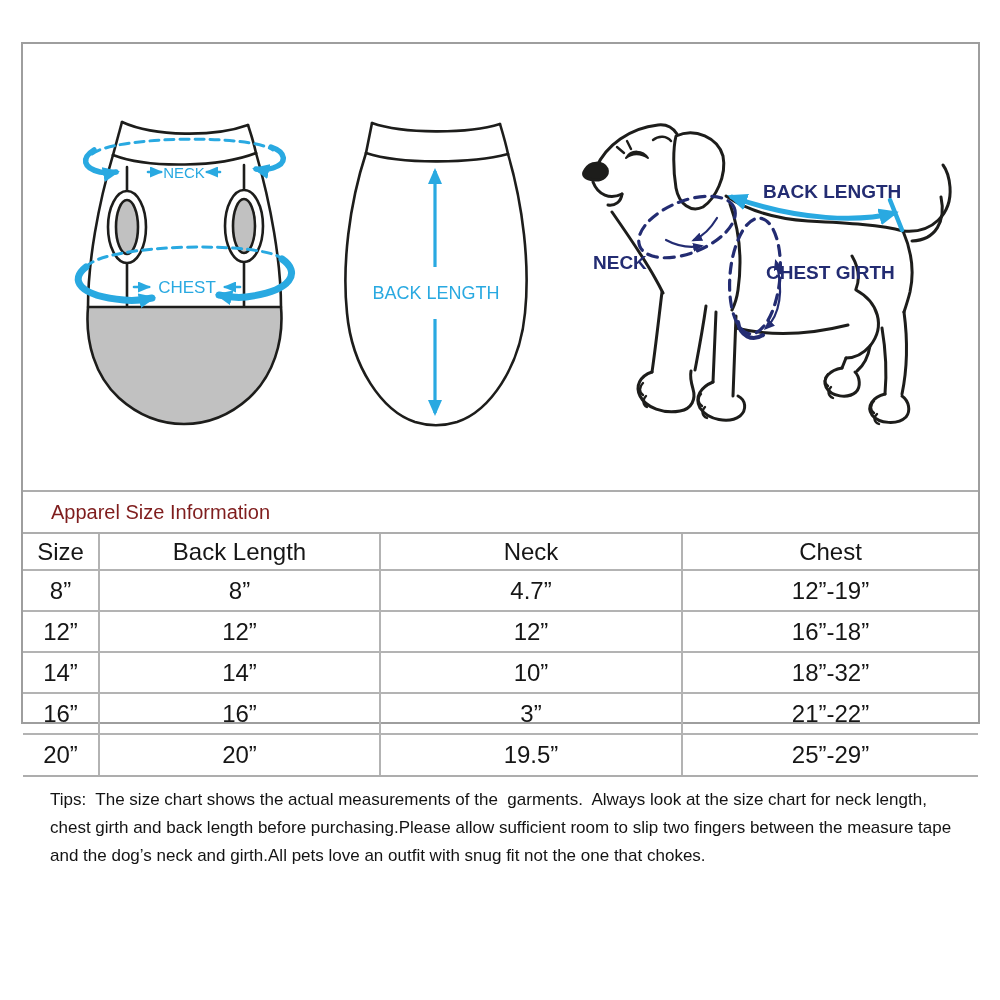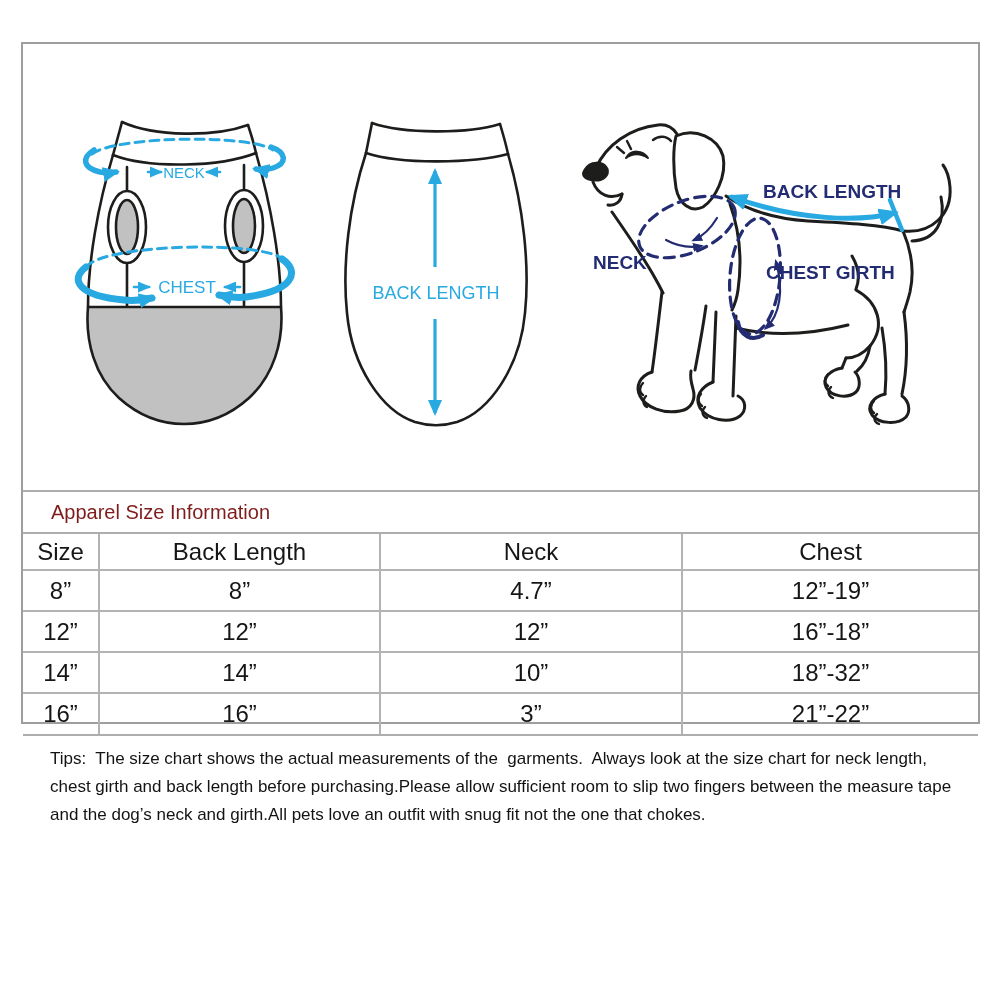--- a/index.html
+++ b/index.html
@@ -253,20 +253,26 @@
           <td>14”</td>
           <td>10”</td>
           <td>18”-32”</td>
         </tr>
         <tr>
           <td>16”</td>
           <td>16”</td>
           <td>3”</td>
           <td>21”-22”</td>
         </tr>
+        <tr>
+          <td>20”</td>
+          <td>20”</td>
+          <td>19.5”</td>
+          <td>25”-29”</td>
+        </tr>
       </tbody>
   </table>
 
   <div class="tips">
     <p>Tips:  The size chart shows the actual measurements of the  garments.  Always look at the size chart for neck length, chest girth and back length before purchasing.Please allow sufficient room to slip two fingers between the measure tape and the dog’s neck and girth.All pets love an outfit with snug fit not the one that chokes.</p>
   </div>
 
 </div>
 
 </body></html>

